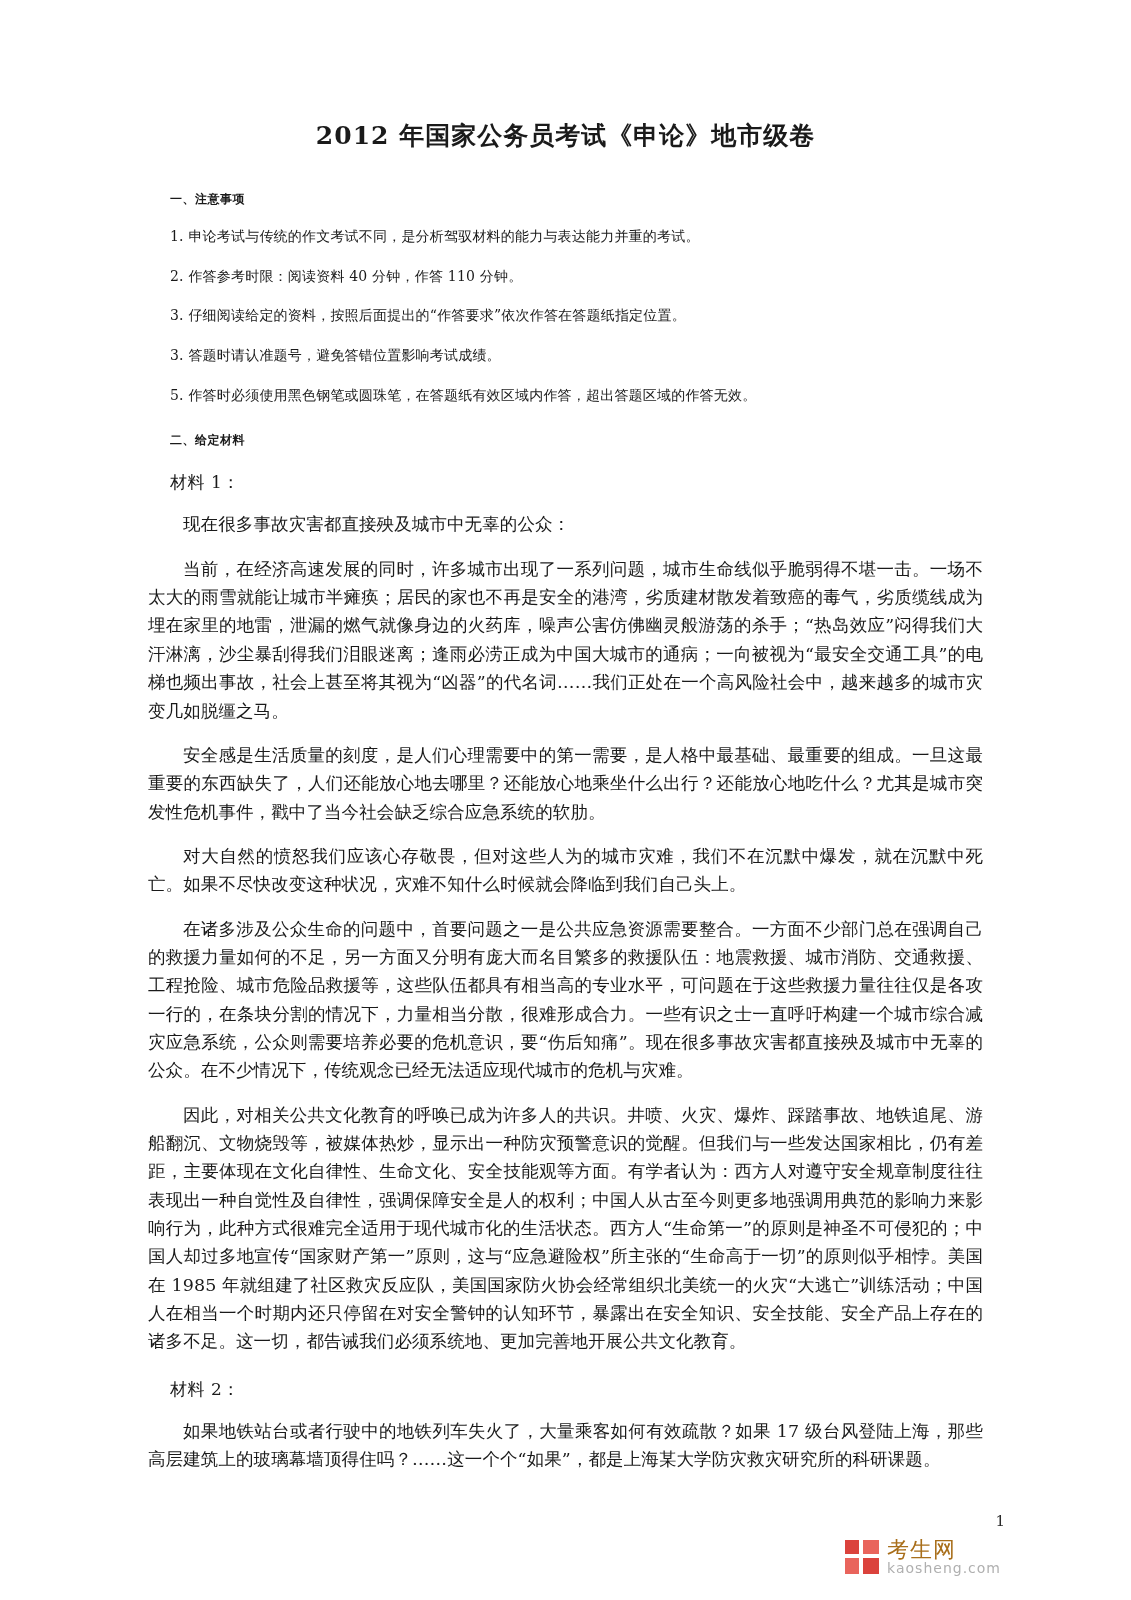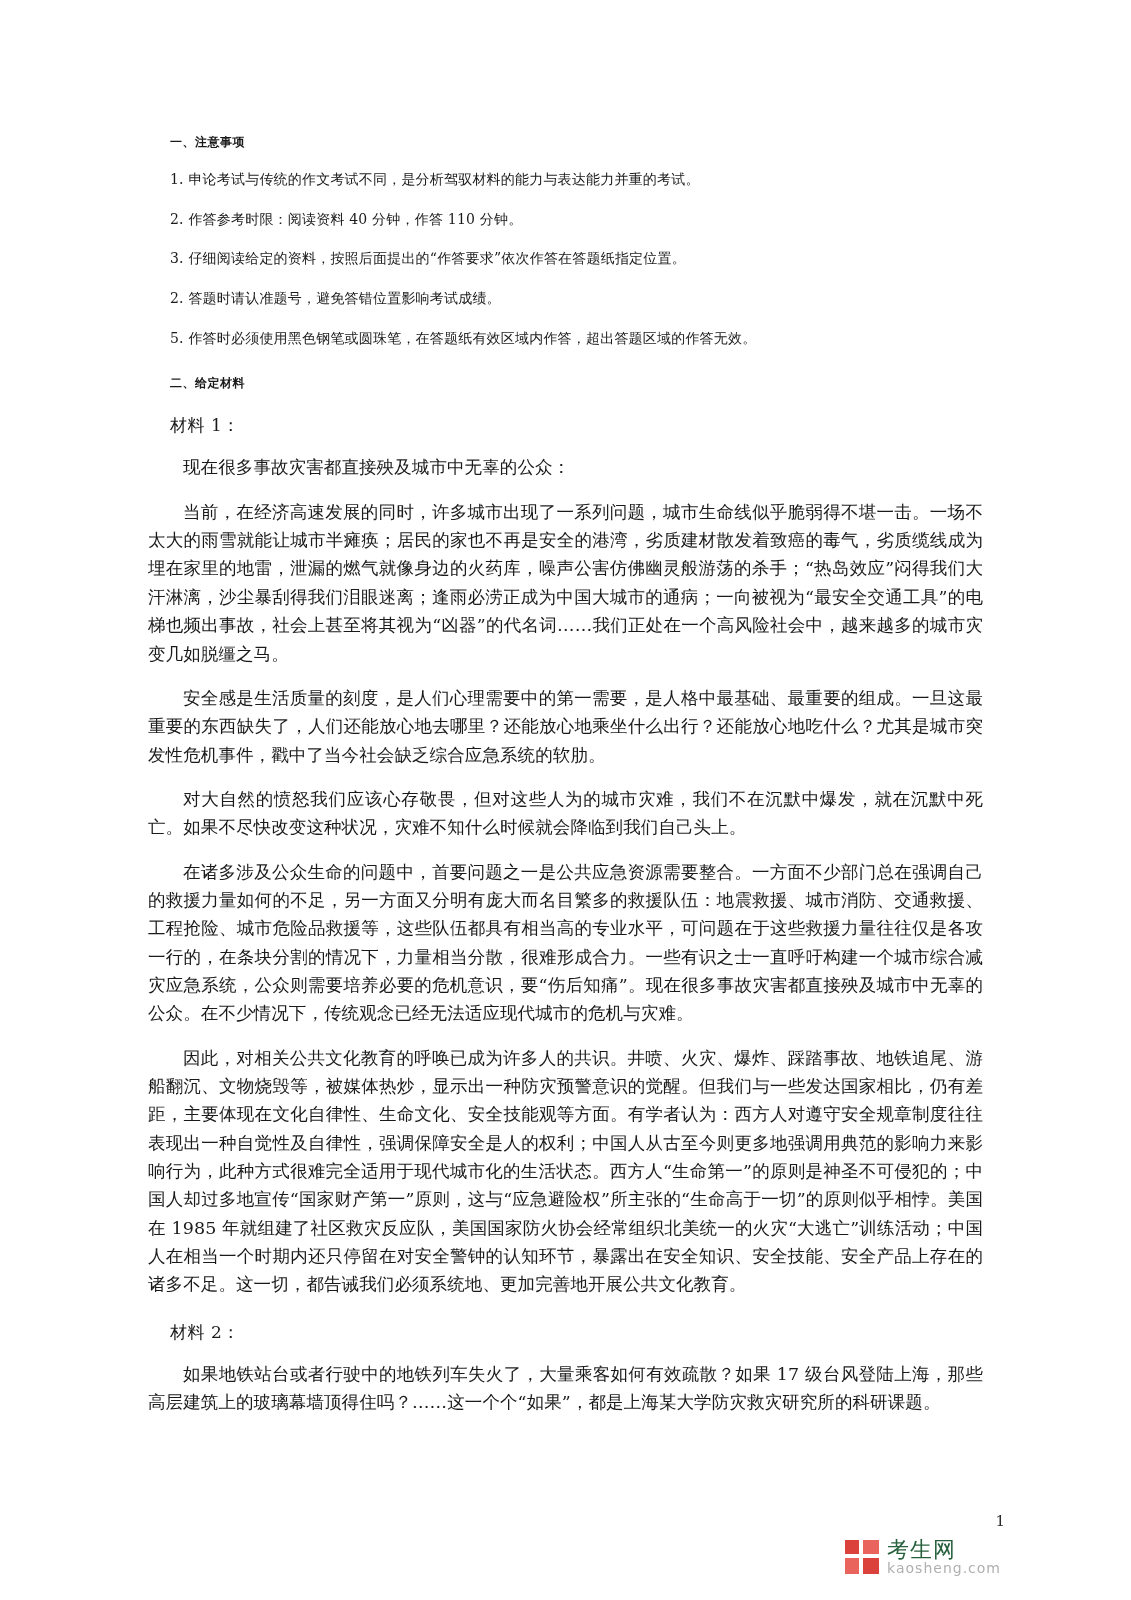--- a/index.html
+++ b/index.html
@@ -91,43 +91,44 @@
   .wm-mark i.b { left: 18px; top: 0; width: 16px; height: 14px; background: #e8574f; }
   .wm-mark i.c { left: 0; top: 18px; width: 14px; height: 16px; background: #e8574f; }
   .wm-mark i.d { left: 18px; top: 18px; width: 16px; height: 16px; }
   .wm-text {
     display: flex;
     flex-direction: column;
     line-height: 1.05;
   }
   .wm-cn {
     font-size: 22px;
-    color: #14532d;
+    color: #a16207;
     font-family: "DejaVu Sans", "Liberation Sans", sans-serif;
     letter-spacing: 1px;
   }
   .wm-en {
     font-size: 14px;
     color: #a9a9a9;
     font-family: "DejaVu Sans", "Liberation Sans", sans-serif;
     letter-spacing: 1px;
   }
 </style>
 </head>
 <body>
 
 <div class="page">
 
+  <h1 class="doc-title">2012 年国家公务员考试《申论》地市级卷</h1>
 
   <div class="section-head">一、注意事项</div>
 
   <div class="note-item">1. 申论考试与传统的作文考试不同，是分析驾驭材料的能力与表达能力并重的考试。</div>
   <div class="note-item">2. 作答参考时限：阅读资料 40 分钟，作答 110 分钟。</div>
   <div class="note-item">3. 仔细阅读给定的资料，按照后面提出的“作答要求”依次作答在答题纸指定位置。</div>
-  <div class="note-item">2. 答题时请认准题号，避免答错位置影响考试成绩。</div>
+  <div class="note-item">3. 答题时请认准题号，避免答错位置影响考试成绩。</div>
   <div class="note-item">5. 作答时必须使用黑色钢笔或圆珠笔，在答题纸有效区域内作答，超出答题区域的作答无效。</div>
 
   <div class="section-head tight">二、给定材料</div>
 
   <div class="sub-head">材料 1：</div>
 
   <p class="para">现在很多事故灾害都直接殃及城市中无辜的公众：</p>
   <p class="para">当前，在经济高速发展的同时，许多城市出现了一系列问题，城市生命线似乎脆弱得不堪一击。一场不太大的雨雪就能让城市半瘫痪；居民的家也不再是安全的港湾，劣质建材散发着致癌的毒气，劣质缆线成为埋在家里的地雷，泄漏的燃气就像身边的火药库，噪声公害仿佛幽灵般游荡的杀手；“热岛效应”闷得我们大汗淋漓，沙尘暴刮得我们泪眼迷离；逢雨必涝正成为中国大城市的通病；一向被视为“最安全交通工具”的电梯也频出事故，社会上甚至将其视为“凶器”的代名词……我们正处在一个高风险社会中，越来越多的城市灾变几如脱缰之马。</p>
   <p class="para">安全感是生活质量的刻度，是人们心理需要中的第一需要，是人格中最基础、最重要的组成。一旦这最重要的东西缺失了，人们还能放心地去哪里？还能放心地乘坐什么出行？还能放心地吃什么？尤其是城市突发性危机事件，戳中了当今社会缺乏综合应急系统的软肋。</p>
   <p class="para">对大自然的愤怒我们应该心存敬畏，但对这些人为的城市灾难，我们不在沉默中爆发，就在沉默中死亡。如果不尽快改变这种状况，灾难不知什么时候就会降临到我们自己头上。</p>

